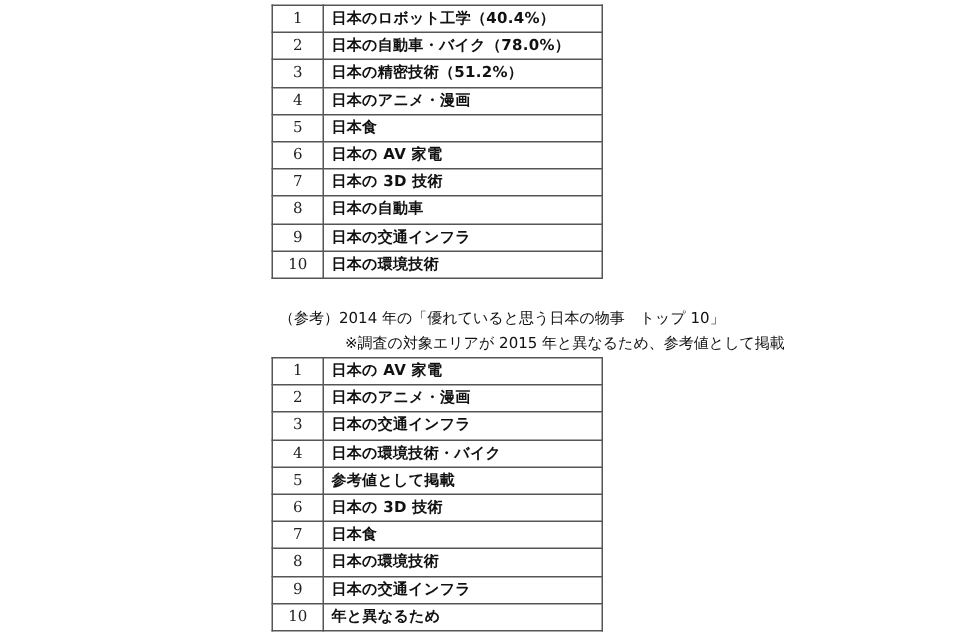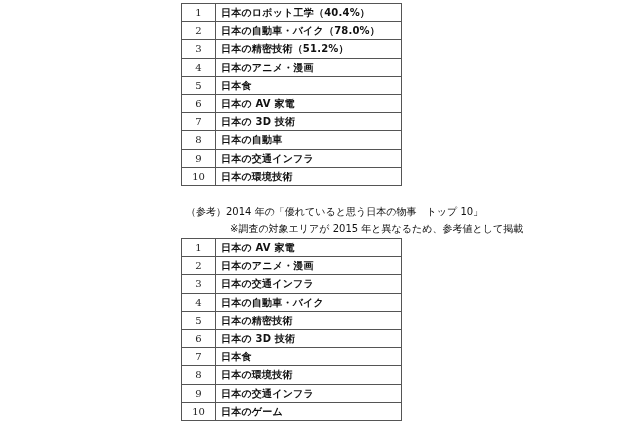--- a/index.html
+++ b/index.html
@@ -77,40 +77,40 @@
     <tr>
         <td class="num">2</td>
         <td class="item">日本のアニメ・漫画</td>
       </tr>
     <tr>
         <td class="num">3</td>
         <td class="item">日本の交通インフラ</td>
       </tr>
     <tr>
         <td class="num">4</td>
-        <td class="item">日本の自動車・バイク</td>
+        <td class="item">日本の環境技術・バイク</td>
       </tr>
     <tr>
         <td class="num">5</td>
-        <td class="item">日本の精密技術</td>
+        <td class="item">参考値として掲載</td>
       </tr>
     <tr>
         <td class="num">6</td>
         <td class="item">日本の 3D 技術</td>
       </tr>
     <tr>
         <td class="num">7</td>
         <td class="item">日本食</td>
       </tr>
     <tr>
         <td class="num">8</td>
         <td class="item">日本の環境技術</td>
       </tr>
     <tr>
         <td class="num">9</td>
         <td class="item">日本の交通インフラ</td>
       </tr>
     <tr>
         <td class="num">10</td>
-        <td class="item">日本のゲーム</td>
+        <td class="item">年と異なるため</td>
       </tr>
   </tbody>
 </table>
 
 </body></html>

